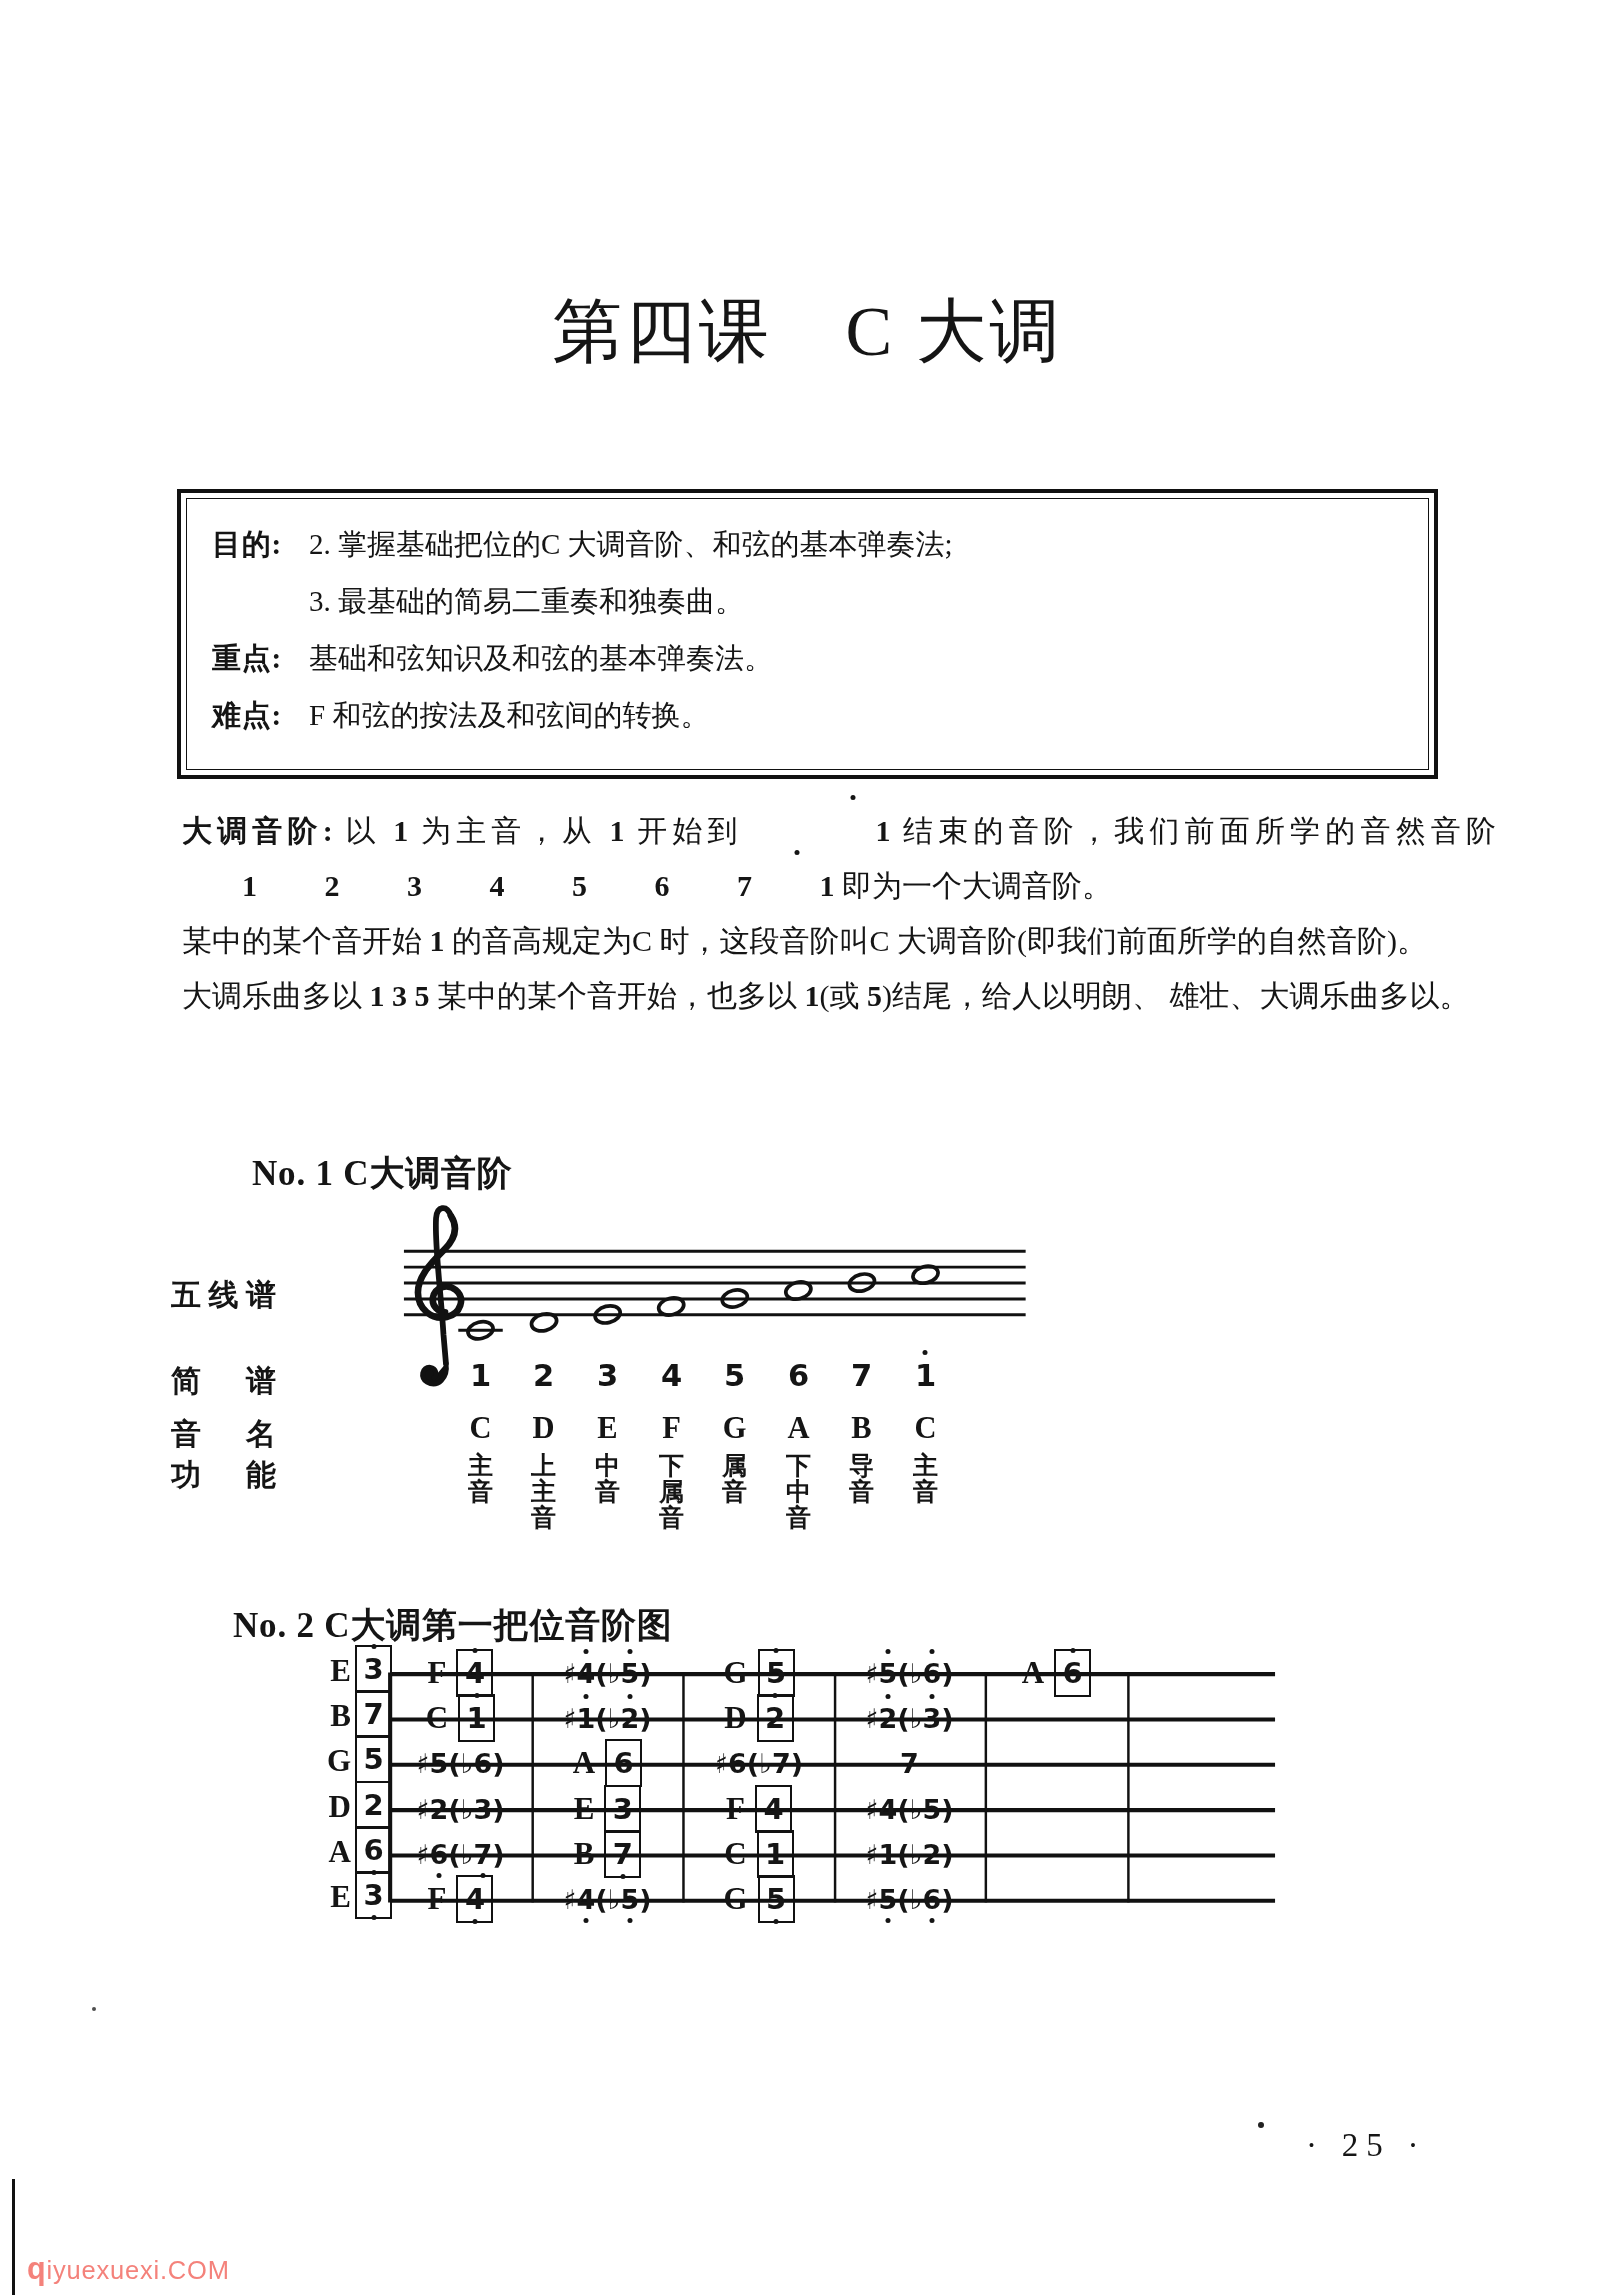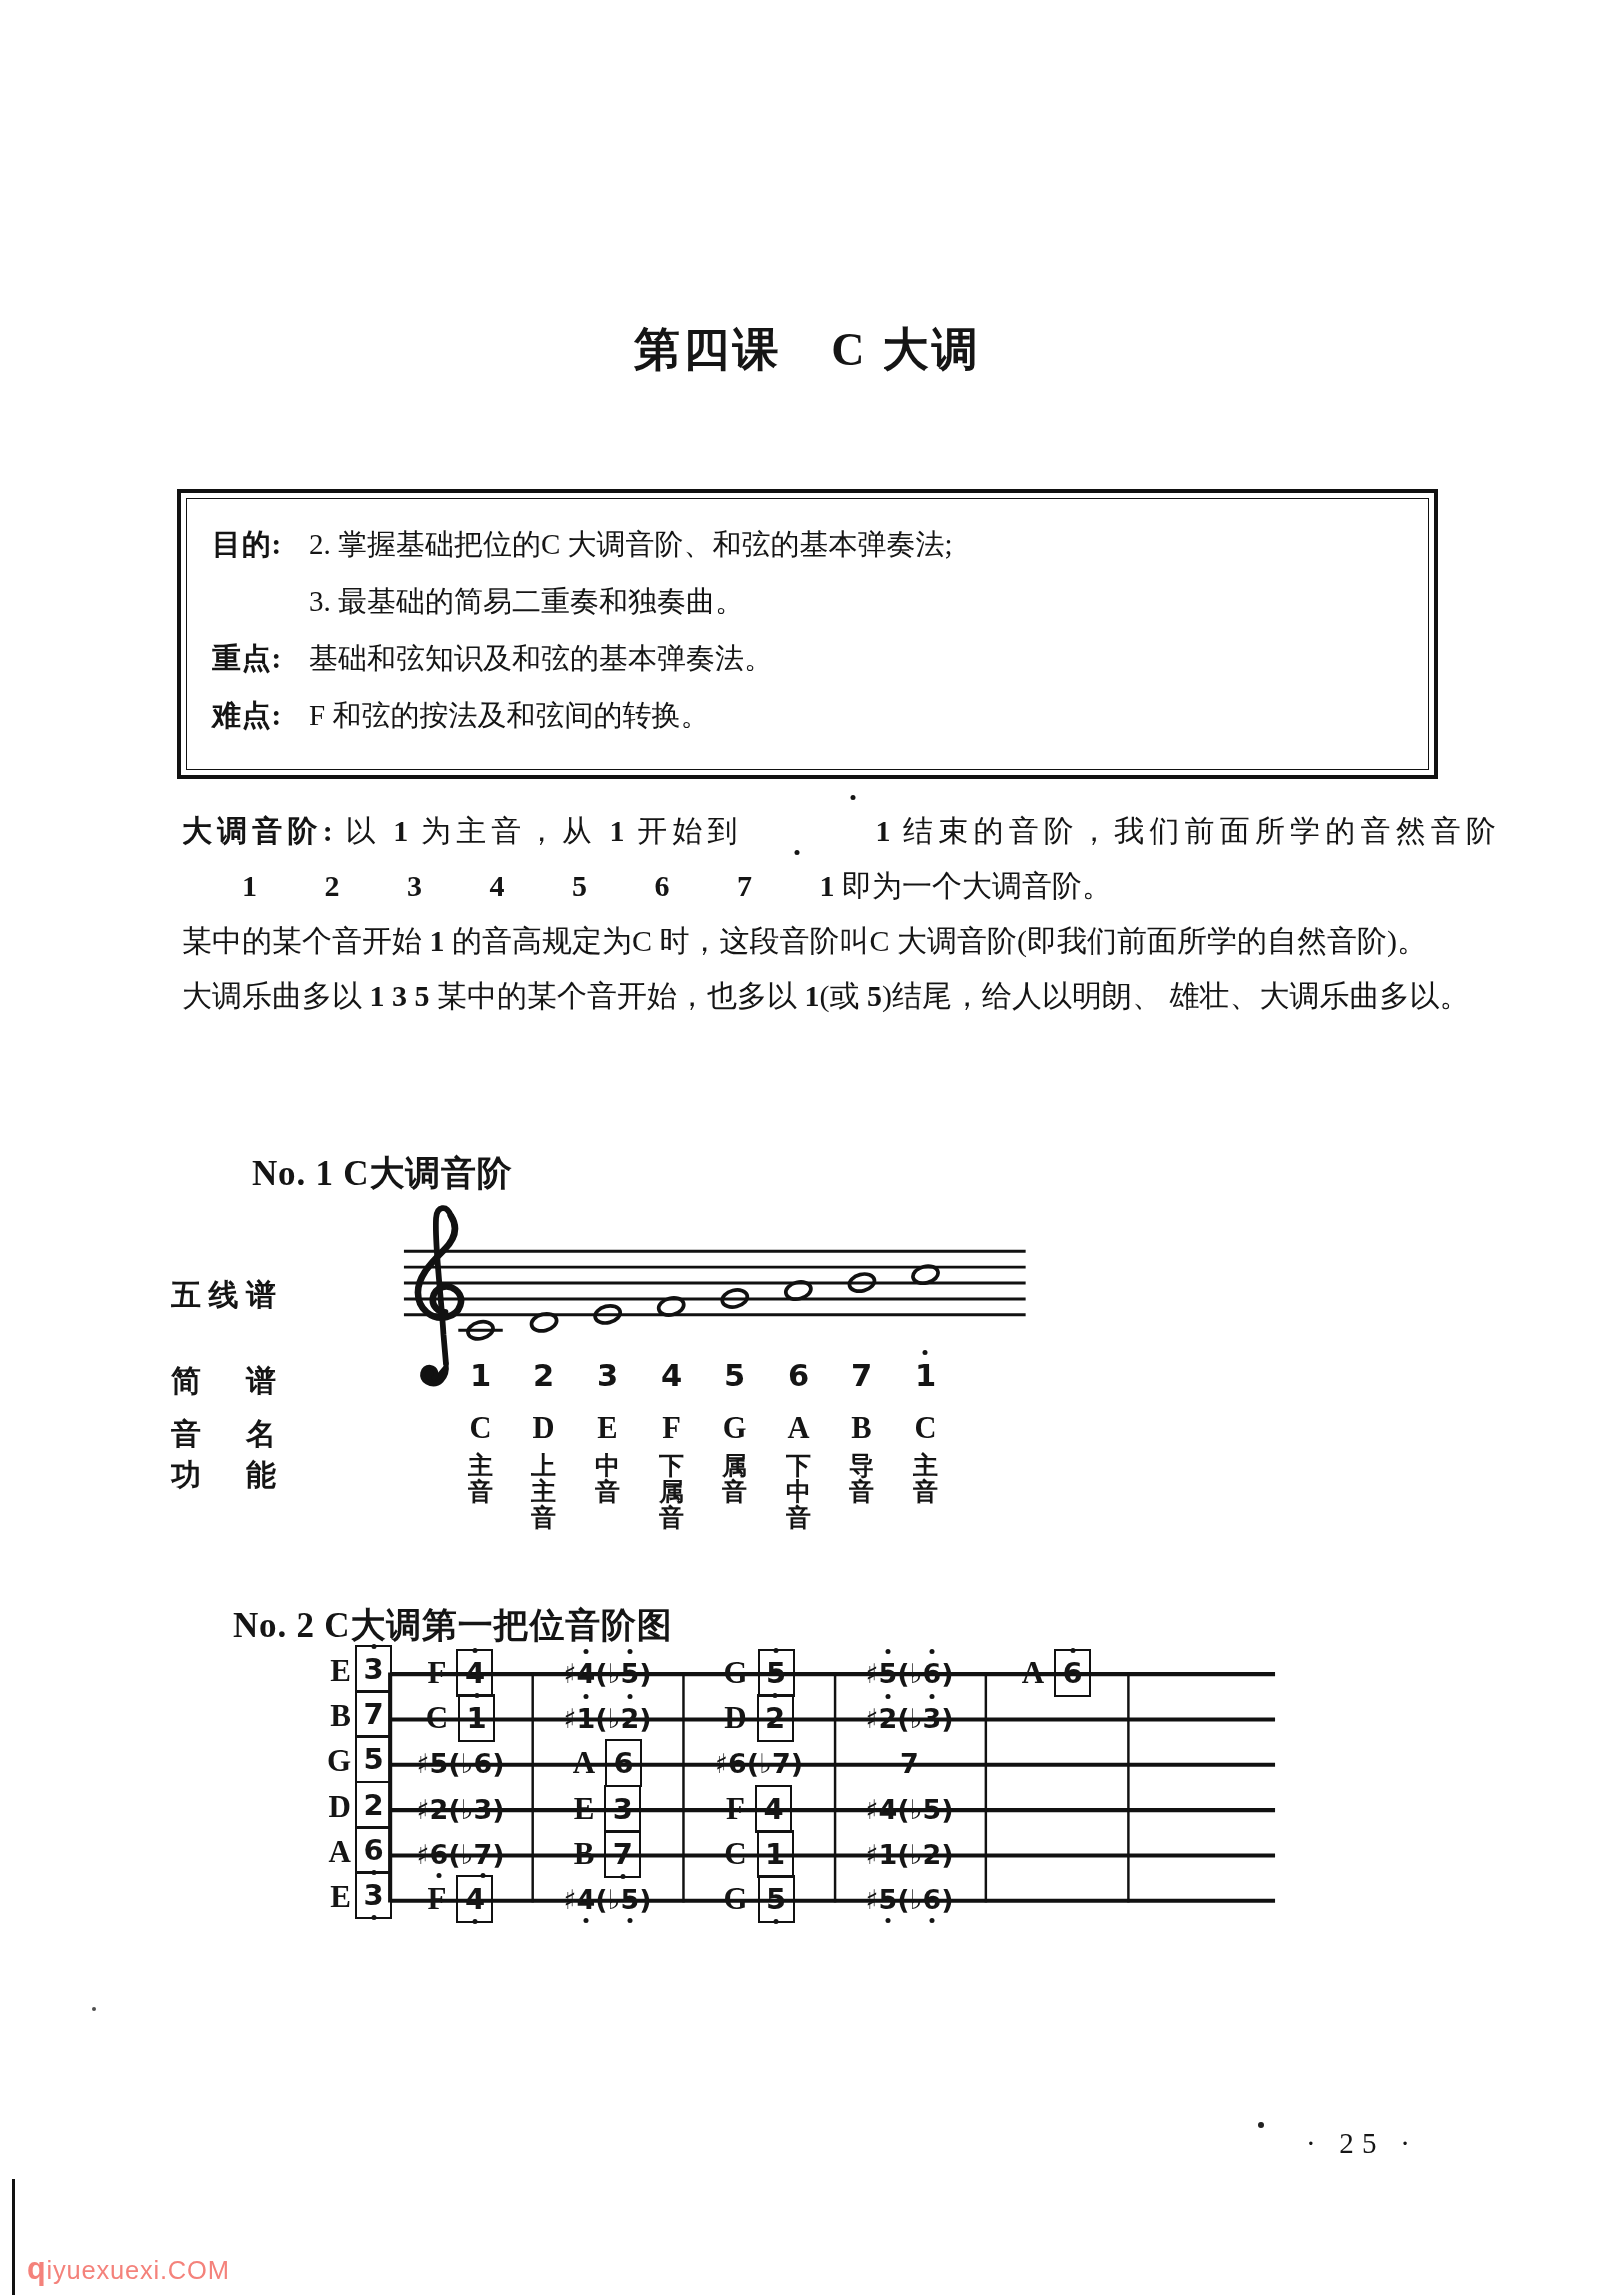--- a/index.html
+++ b/index.html
@@ -6,22 +6,22 @@
   body{
     width:1615px;height:2295px;position:relative;background:#ffffff;
     font-family:"Liberation Serif","DejaVu Serif",serif;color:#151515;
     -webkit-font-smoothing:antialiased;overflow:hidden;
   }
   .abs{position:absolute;}
   .b{font-weight:bold;}
 
   
   #title{
-    top:319px;left:0;width:100%;text-align:center;
-    font-size:46px;font-weight:bold;letter-spacing:3.3px;
+    top:285px;left:0;width:100%;text-align:center;
+    font-size:70px;font-weight:normal;letter-spacing:3.3px;
   }
 
   
   #obj-box{
     top:489px;left:177px;width:1261px;height:290px;
     border:4.1px solid #111;box-sizing:border-box;
   }
   #obj-box-inner{
     position:absolute;top:5px;left:5px;right:5px;bottom:5px;
     border:1.6px solid #111;box-sizing:border-box;
@@ -82,21 +82,21 @@
     position:absolute;display:flex;align-items:center;justify-content:center;
     gap:10px;height:66px;
   }
   .note-letter{font-size:31px;font-weight:600;}
   .acc{
     font-weight:bold;font-size:27px;
     font-family:"DejaVu Sans","Liberation Sans",sans-serif;
   }
 
   
-  #pagenum{top:2127px;left:1306px;font-size:29px;letter-spacing:8.2px;}
+  #pagenum{top:2127px;left:1306px;font-size:33px;letter-spacing:8.2px;}
   #watermark{
     top:2251px;left:27px;font-size:25.5px;letter-spacing:0.8px;
     font-family:"Liberation Sans","DejaVu Sans",sans-serif;
   }
   #watermark .lead{font-weight:bold;font-size:30.5px;}
   #edge-line{left:12.4px;top:2179px;width:2.5px;height:116px;background:#111;}
   .speck{position:absolute;background:#222;border-radius:50%;}
 </style>
 </head>
 <body>

